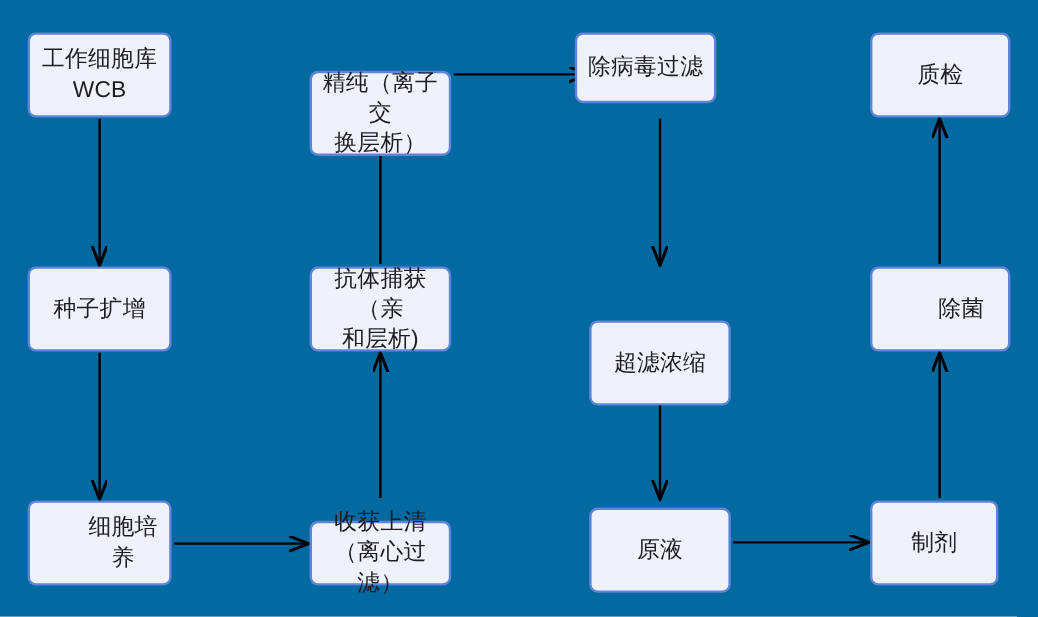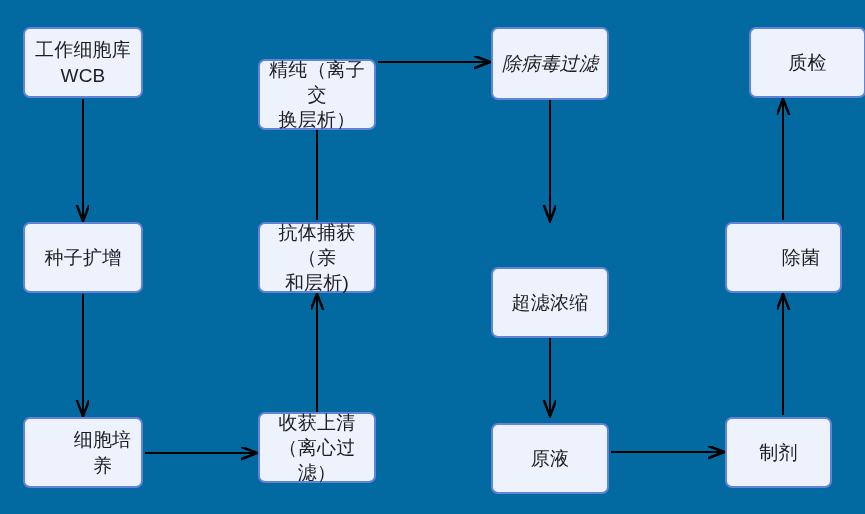--- a/index.html
+++ b/index.html
@@ -86,34 +86,34 @@
         <span class="node-label">细胞培养</span>
       </div>
       <div class="node" style="left: 258px; top: 27px; width: 118px; height: 71px; margin-top: 32px;">
         <span class="node-label">精纯（离子交
 换层析）</span>
       </div>
       <div class="node" style="left: 258px; top: 222px; width: 118px; height: 71px;">
         <span class="node-label">抗体捕获（亲
 和层析)</span>
       </div>
-      <div class="node" style="left: 258px; top: 412px; width: 118px; height: 71px;">
+      <div class="node" style="left: 258px; top: 434px; width: 118px; height: 54px;">
         <span class="node-label">收获上清
 （离心过滤）</span>
       </div>
-      <div class="node" style="left: 491px; top: 27px; width: 118px; height: 73px; font-style: italic;">
+      <div class="node" style="left: 479px; top: 27px; width: 118px; height: 59px;">
         <span class="node-label">除病毒过滤</span>
       </div>
       <div class="node" style="left: 491px; top: 222px; width: 118px; height: 71px; margin-top: 45px;">
         <span class="node-label">超滤浓缩</span>
       </div>
       <div class="node" style="left: 491px; top: 423px; width: 118px; height: 71px;">
         <span class="node-label">原液</span>
       </div>
-      <div class="node" style="left: 725px; top: 27px; width: 117px; height: 71px; margin-left: 24px;">
+      <div class="node" style="left: 725px; top: 27px; width: 117px; height: 71px;">
         <span class="node-label">质检</span>
       </div>
       <div class="node" style="left: 725px; top: 222px; width: 117px; height: 71px; padding-left: 40px;">
         <span class="node-label">除菌</span>
       </div>
       <div class="node" style="left: 725px; top: 417px; width: 107px; height: 71px;">
         <span class="node-label">制剂</span>
       </div>
     </div>
 

